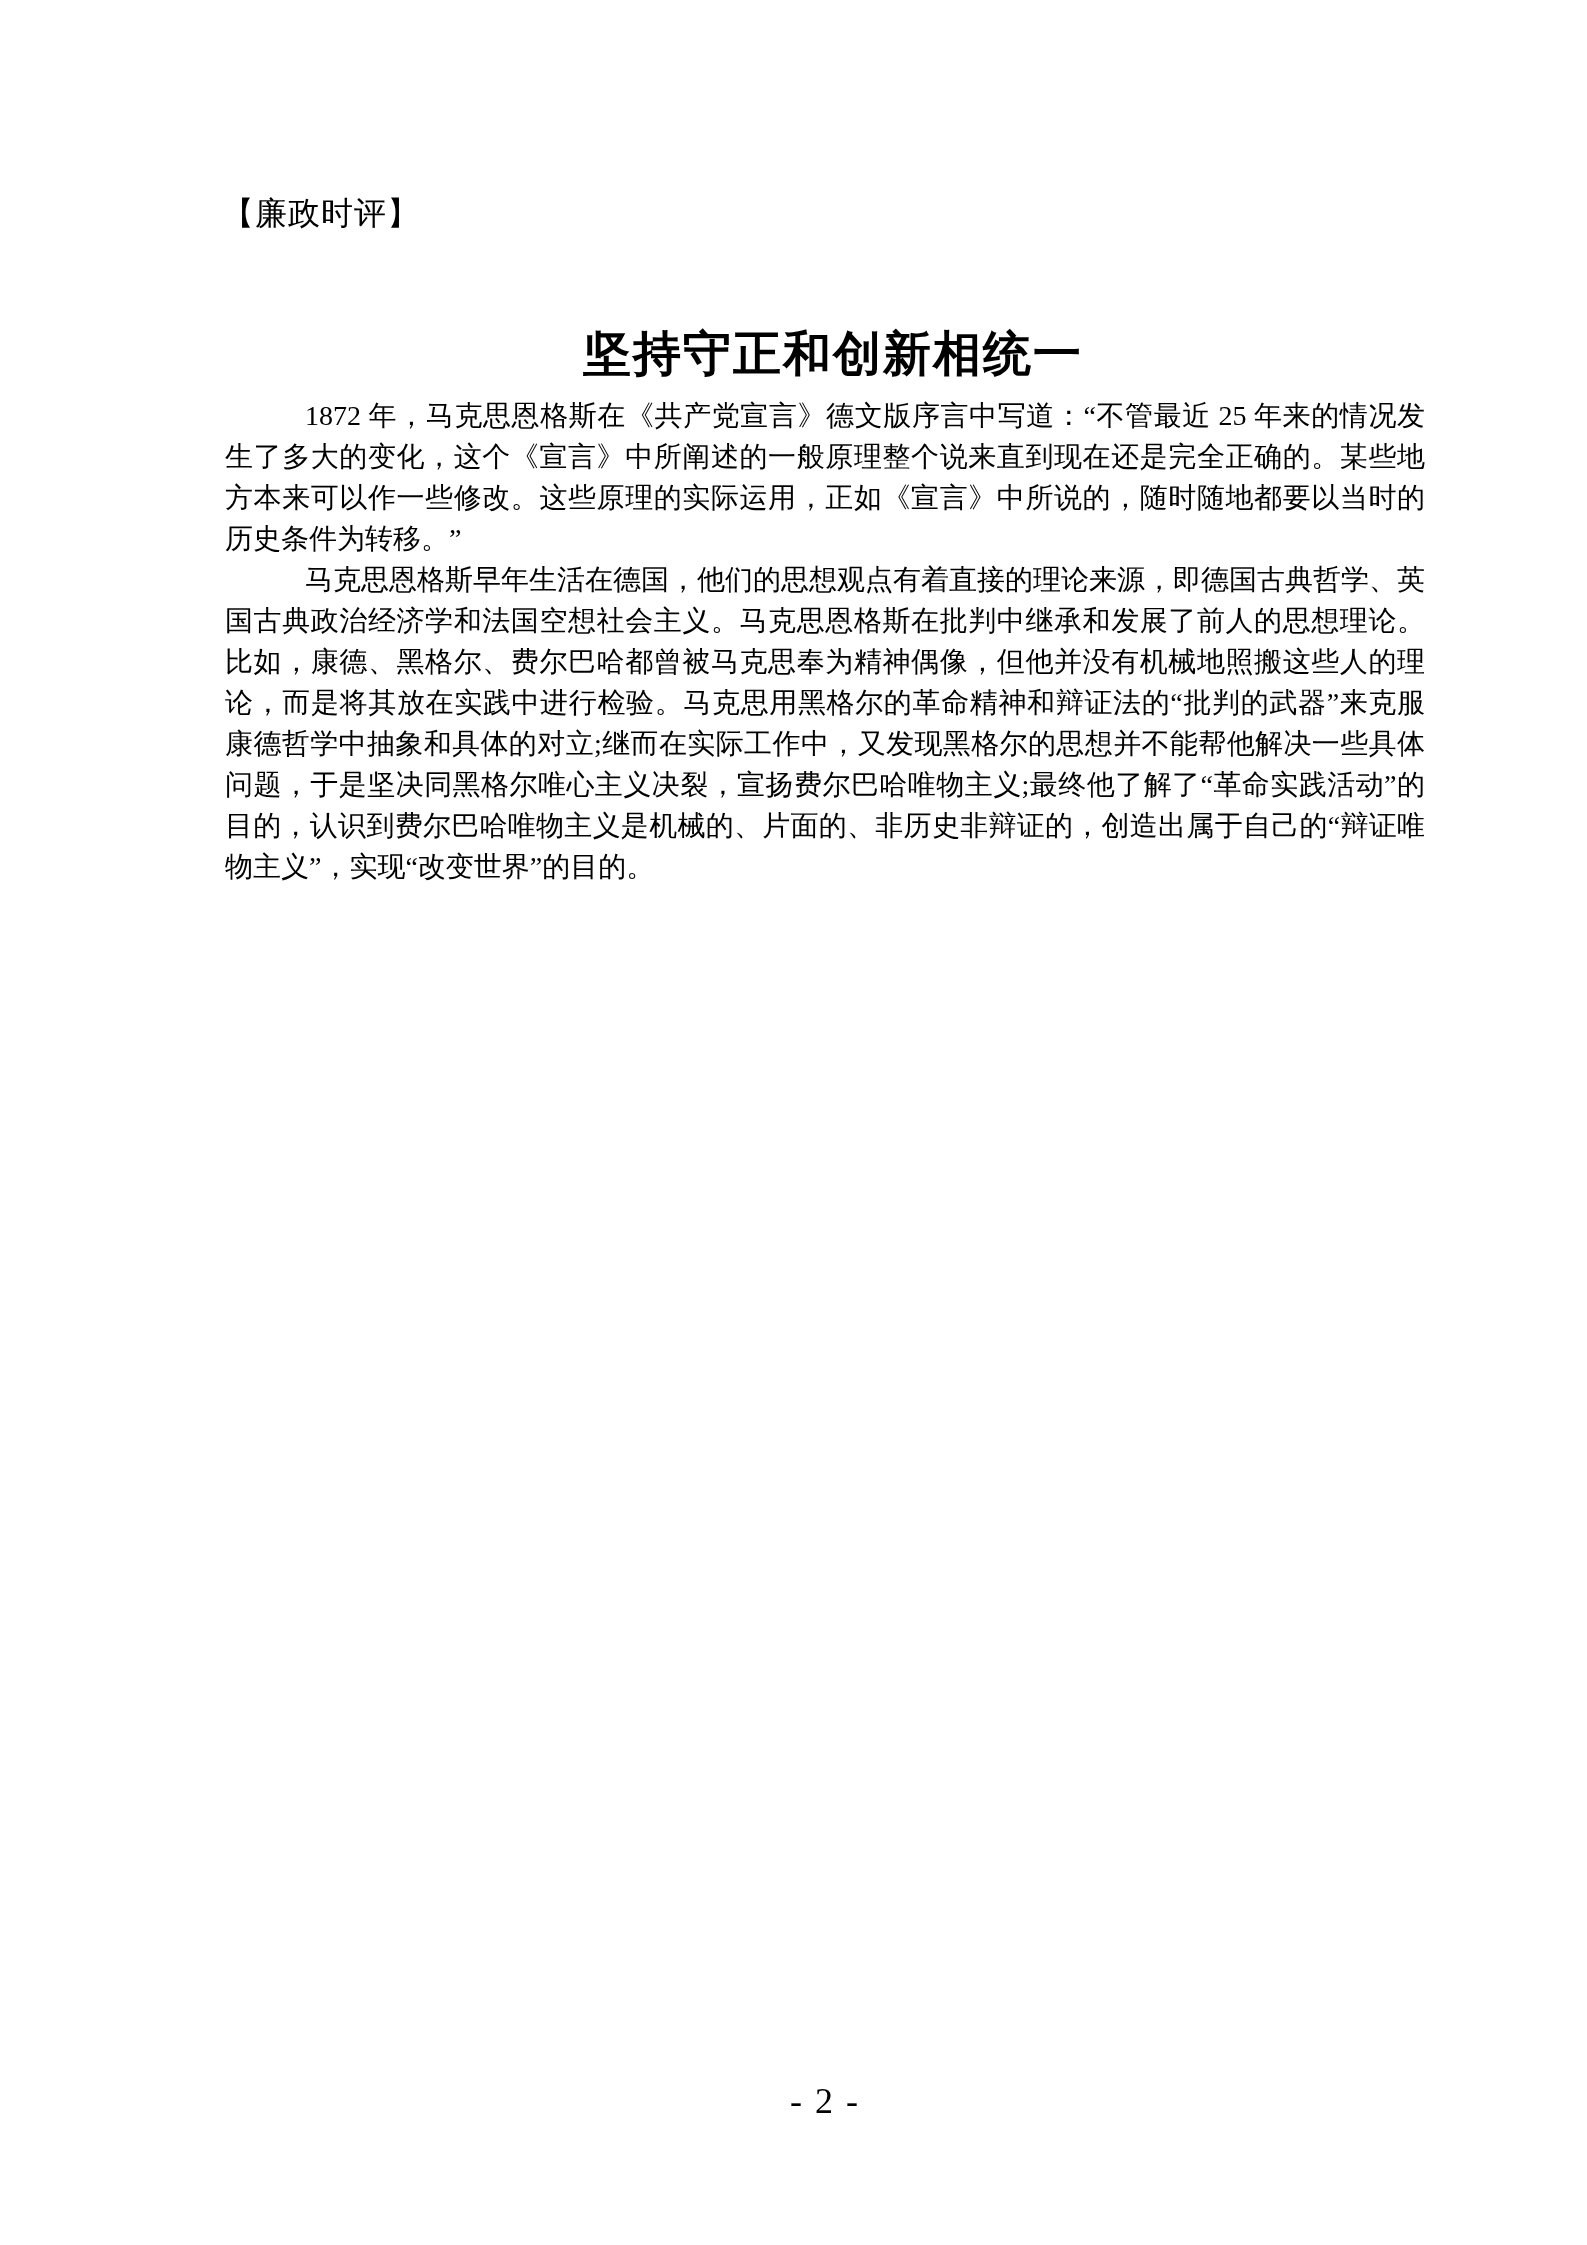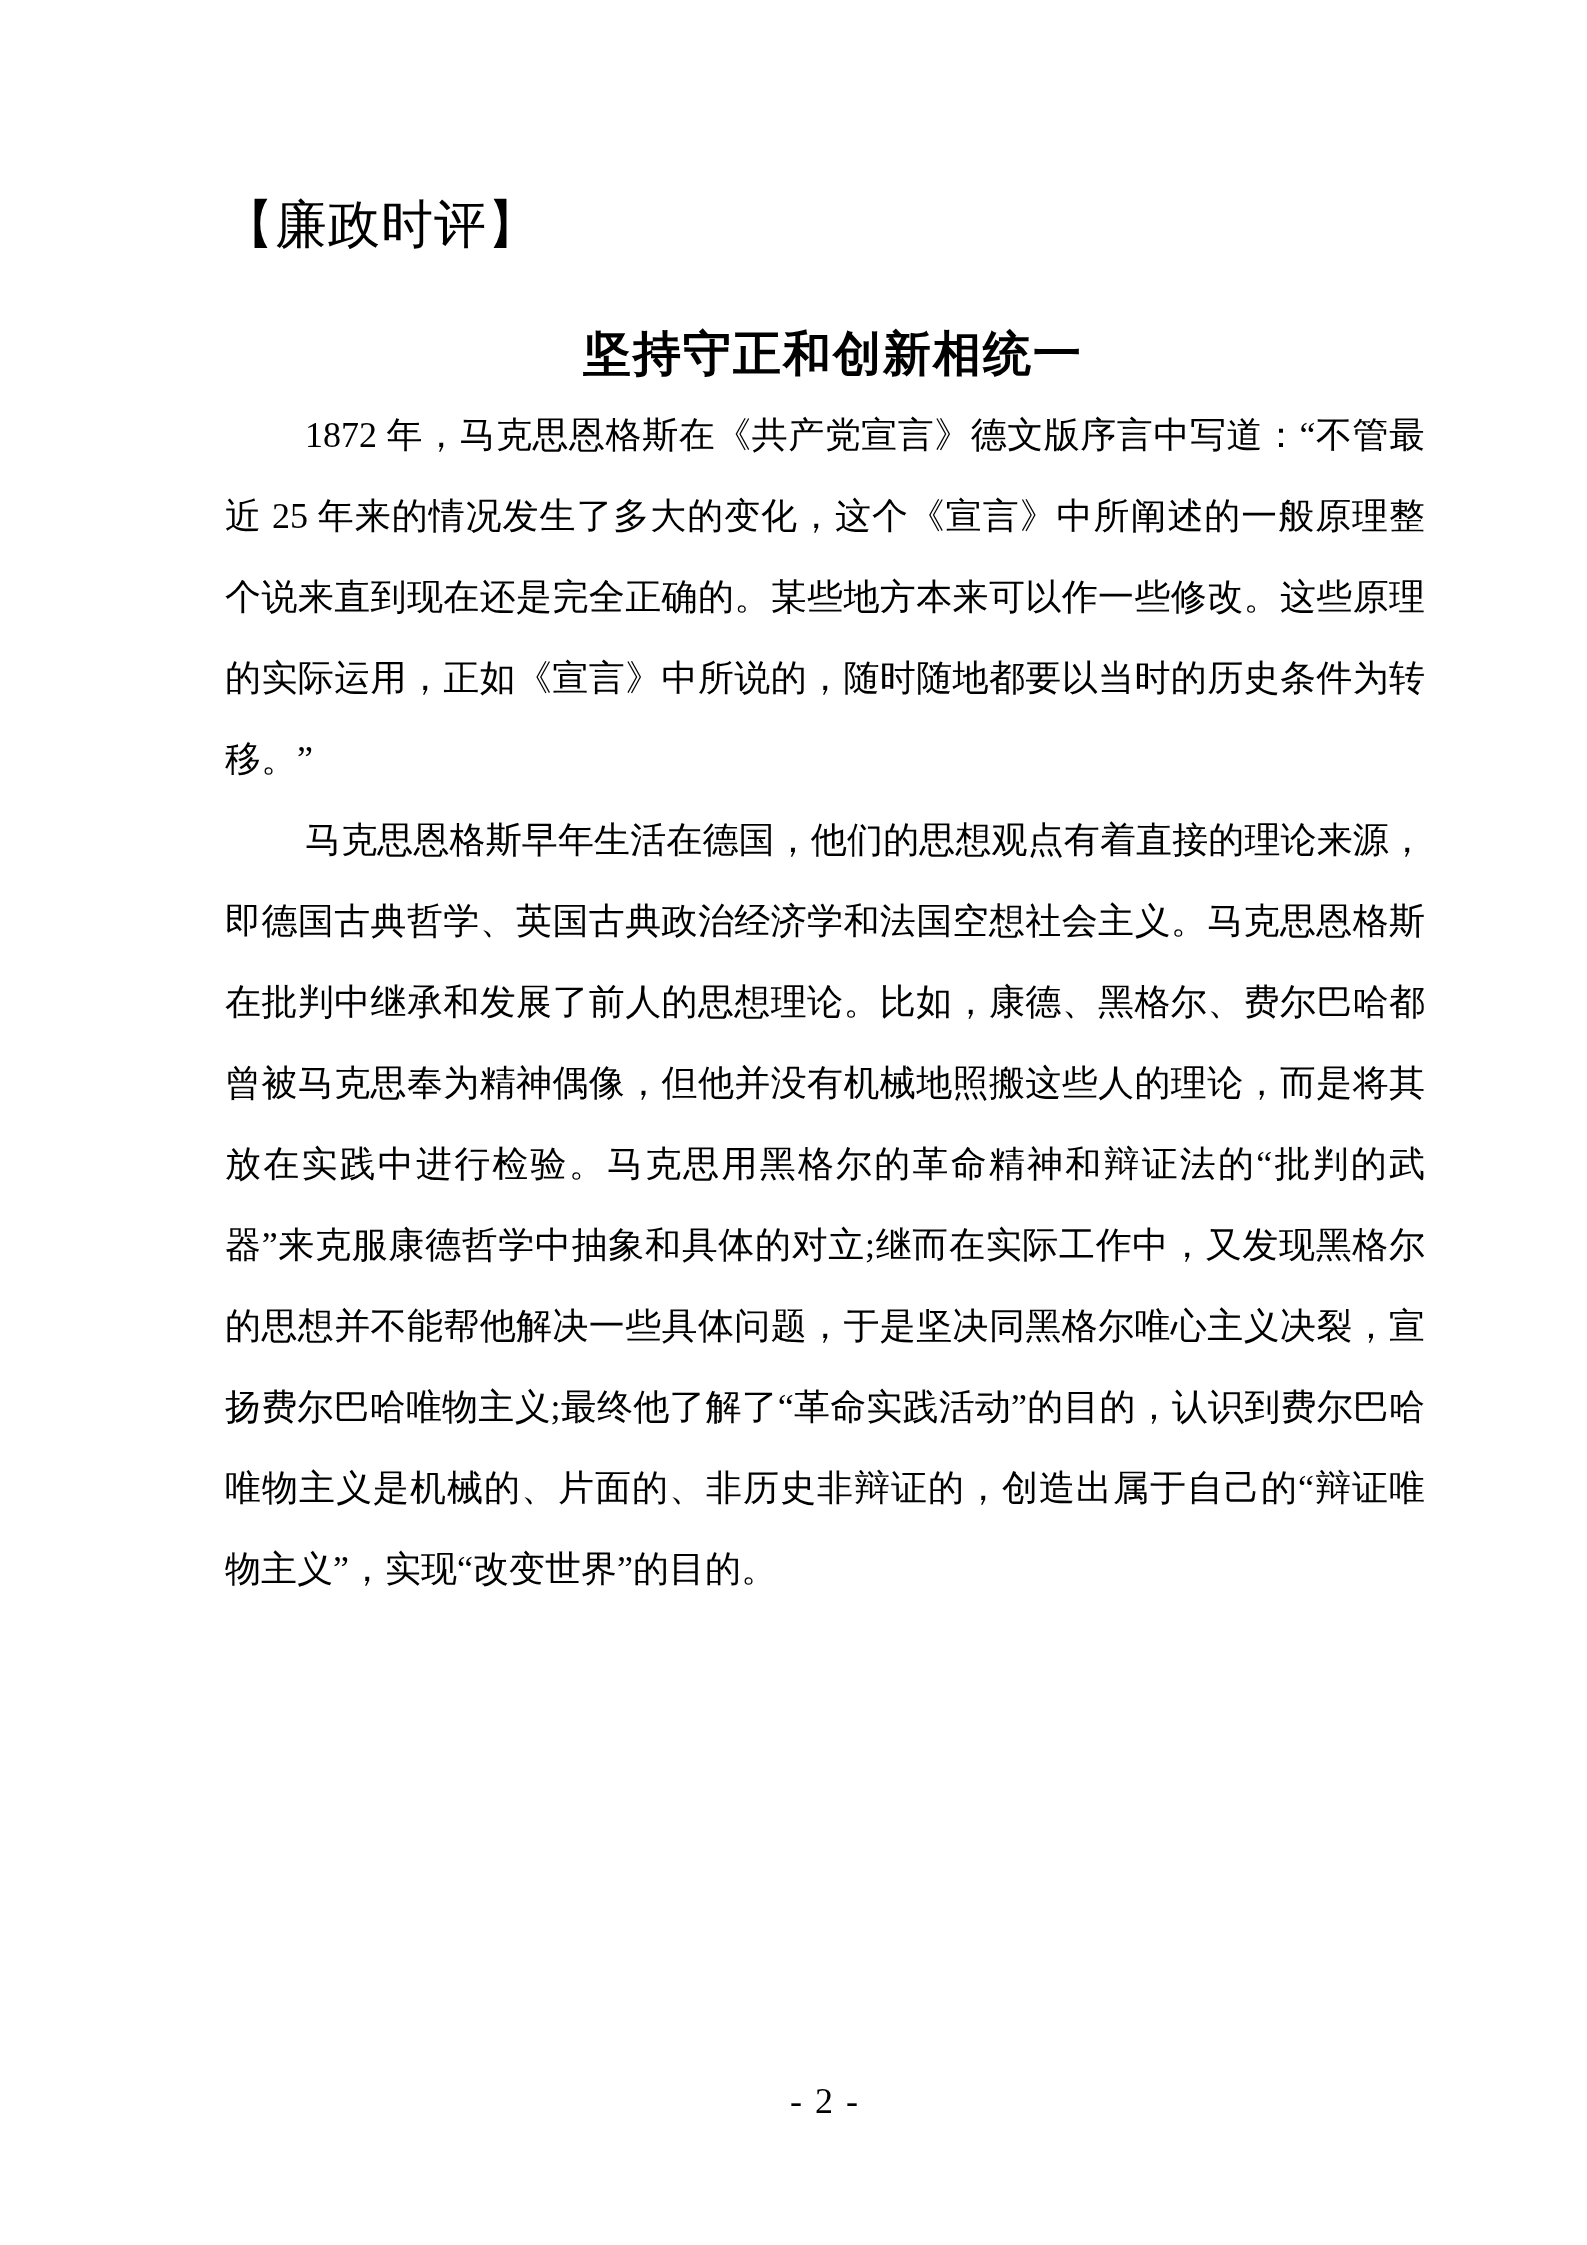--- a/index.html
+++ b/index.html
@@ -13,21 +13,21 @@
     height: 2245px;
     background: #ffffff;
     color: #000000;
     font-family: "Liberation Serif", "DejaVu Serif", serif;
     overflow: hidden;
   }
   .section-header {
     position: absolute;
     left: 222px;
     top: 196px;
-    font-size: 52px;
+    font-size: 32px;
     line-height: 1.1;
     letter-spacing: 1px;
     white-space: nowrap;
   }
   .doc-title {
     position: absolute;
     left: 225px;
     top: 318px;
     width: 1200px;
     margin: 8px;
@@ -35,22 +35,22 @@
     font-size: 48px;
     font-weight: bold;
     line-height: 1.15;
     letter-spacing: 2px;
   }
   .doc-body {
     position: absolute;
     left: 225px;
     top: 395px;
     width: 1200px;
-    font-size: 36px;
-    line-height: 81px;
+    font-size: 28px;
+    line-height: 41px;
     text-align: justify;
     text-justify: inter-ideograph;
   }
   .doc-body p {
     margin: 0;
     padding: 0;
     text-indent: 80px;
     word-break: break-all;
   }
   .page-number {

